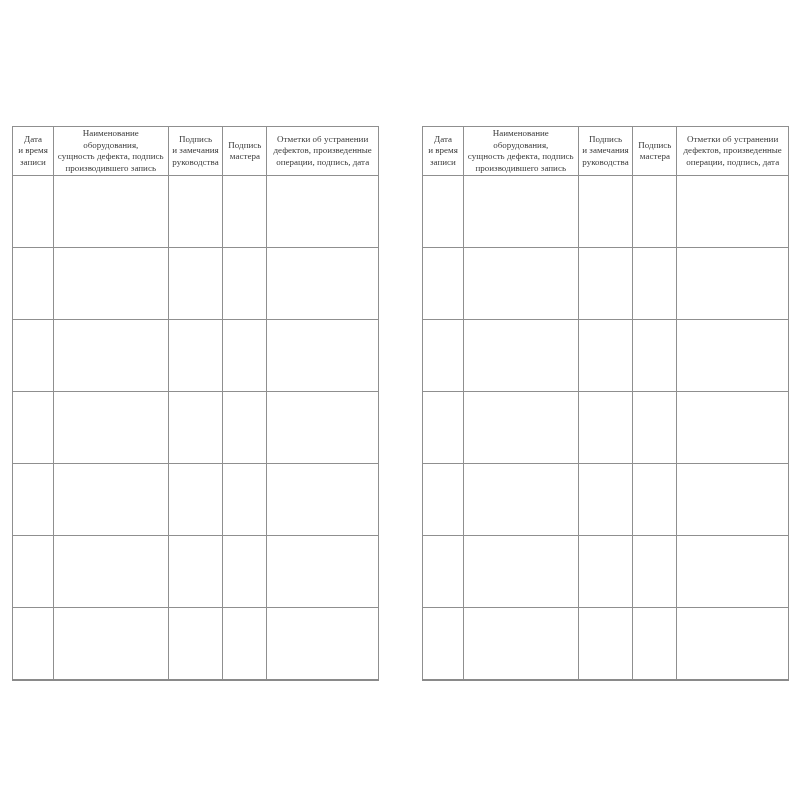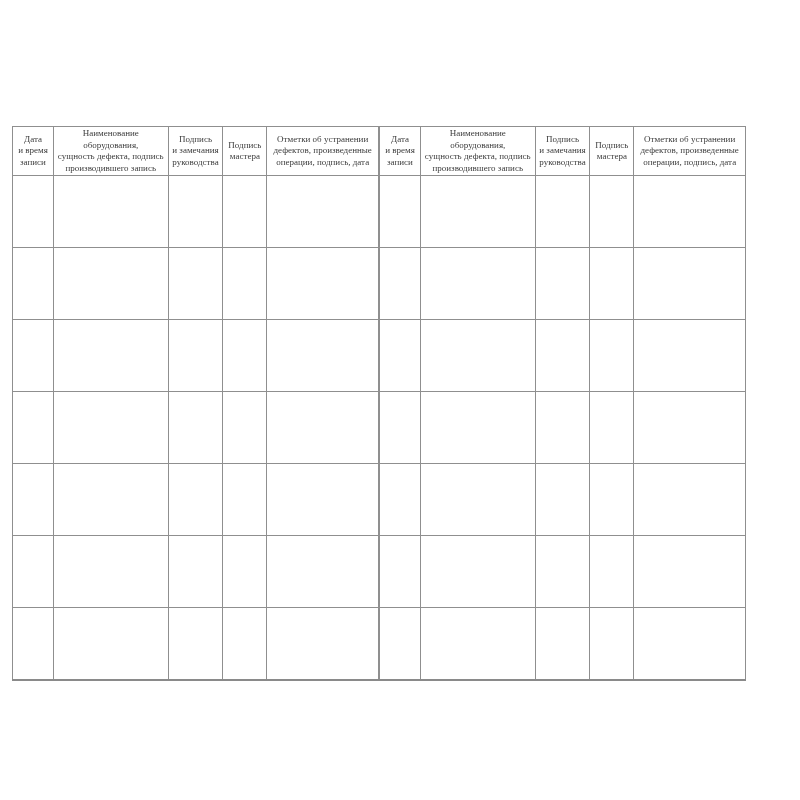--- a/index.html
+++ b/index.html
@@ -12,20 +12,21 @@
     background: #ffffff;
     position: relative;
     font-family: "Liberation Serif", "DejaVu Serif", serif;
     overflow: hidden;
   }
   .spread {
     position: absolute;
     top: 126px;
     left: 12px;
     display: flex;
+    gap: 43px;
     justify-content: space-between;
   }
   table.log-table {
     border-collapse: collapse;
     table-layout: fixed;
     width: 367px;
     background: #ffffff;
   }
   table.log-table th,
   table.log-table td {

